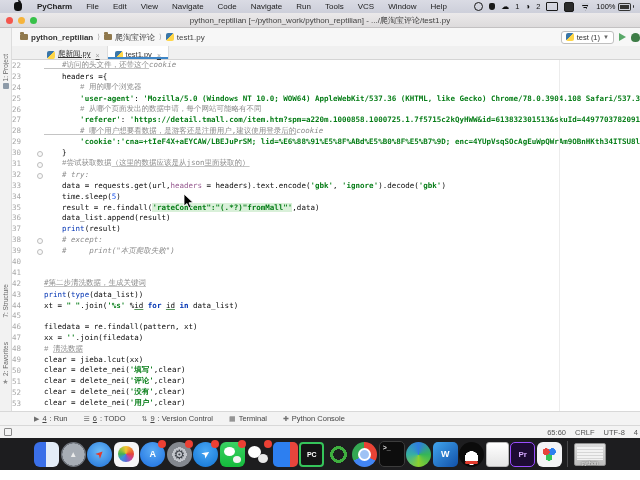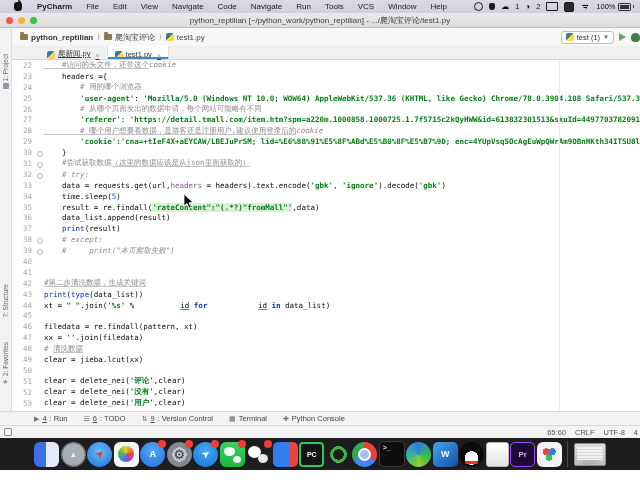--- a/index.html
+++ b/index.html
@@ -64,35 +64,35 @@
   .tabbar{height:13px;background:#f0f0f0;border-bottom:1px solid #d4d4d4;display:flex;align-items:stretch;padding-left:28px;}
   .etab{display:flex;align-items:flex-end;gap:3px;padding:0 7px;font-size:7.5px;color:#333;border-right:1px solid #ddd;position:relative;text-decoration:underline;}
   .etab.active{background:#fff;}
   .etab.active::after{content:"";position:absolute;left:0;right:0;bottom:0;height:2px;background:#3e86c7;}
   .tab-x{color:#9a9a9a;font-size:7px;margin-left:2px;}
 
   
   .editor{flex:1;background:#fff;position:relative;overflow:hidden;}
   .guide{position:absolute;left:547px;top:0;bottom:0;width:1px;background:#ececec;}
   .cl{height:10.9px;line-height:10.9px;white-space:pre;display:flex;align-items:center;}
-  .ln{flex:none;display:inline-block;width:20px;text-align:right;color:#a8a8a8;
+  .ln{flex:none;display:inline-block;width:20px;color:#a8a8a8;
     font:7.5px "DejaVu Sans Mono",monospace;padding-right:4px;}
   .fold{flex:none;display:inline-block;width:8px;}
   .ring{display:inline-block;width:4px;height:4px;border:1px solid #bdbdbd;border-radius:50%;background:#fafafa;margin-left:1px;}
   .code{font:7.5px "DejaVu Sans Mono",monospace;color:#080808;white-space:pre;}
-  .tk-c{color:#8c8c8c;}
+  .tk-c{color:#8c8c8c;font-family:Liberation Mono, monospace;}
   .tk-ci{color:#8c8c8c;font-style:italic;}
   .tk-cu{color:#8c8c8c;text-decoration:underline;text-decoration-color:#c4c4c4;}
   .tk-s{color:#067d17;font-weight:bold;}
   .tk-sh{color:#067d17;font-weight:bold;background:#d9f0d9;}
   .tk-k{color:#0033b3;font-weight:bold;}
   .tk-b{color:#0033b3;}
   .tk-n{color:#1750eb;}
   .tk-p{color:#94558d;}
-  .tk-u{text-decoration:underline;text-decoration-color:#57965c;margin-left:46px;}
+  .tk-u{text-decoration:underline;text-decoration-color:#57965c;}
 
   
   .toolbar{height:13px;background:#f3f3f3;border-top:1px solid #d8d8d8;display:flex;align-items:center;
     gap:16px;padding-left:34px;font-size:7.5px;color:#454545;}
   .tb-item{display:flex;align-items:center;gap:3px;white-space:nowrap;}
   .tb-ic{color:#707070;font-size:7px;line-height:7px;}
   .tb-key{text-decoration:underline;}
 
   
   .statusbar{height:12px;background:#f3f3f3;border-top:1px solid #d8d8d8;display:flex;align-items:center;
@@ -278,21 +278,21 @@
             <div class="cl"><span class="ln">40</span><span class="fold"></span><span class="code"></span></div>
             <div class="cl"><span class="ln">41</span><span class="fold"></span><span class="code"></span></div>
             <div class="cl"><span class="ln">42</span><span class="fold"></span><span class="code"><span class="tk-cu">#第二步清洗数据，生成关键词</span></span></div>
             <div class="cl"><span class="ln">43</span><span class="fold"></span><span class="code"><span class="tk-b">print</span><span>(</span><span class="tk-b">type</span><span>(data_list))</span></span></div>
             <div class="cl"><span class="ln">44</span><span class="fold"></span><span class="code"><span>xt = </span><span class="tk-s">" "</span><span>.join(</span><span class="tk-s">'%s'</span><span> %</span><span class="tk-u">id</span><span> </span><span class="tk-k">for</span><span> </span><span class="tk-u">id</span><span> </span><span class="tk-k">in</span><span> data_list)</span></span></div>
             <div class="cl"><span class="ln">45</span><span class="fold"></span></div>
             <div class="cl"><span class="ln">46</span><span class="fold"></span><span class="code"><span>filedata = re.findall(pattern, xt)</span></span></div>
             <div class="cl"><span class="ln">47</span><span class="fold"></span><span class="code"><span>xx = </span><span class="tk-s">''</span><span>.join(filedata)</span></span></div>
             <div class="cl"><span class="ln">48</span><span class="fold"></span><span class="code"><span class="tk-c"># </span><span class="tk-cu">清洗数据</span></span></div>
             <div class="cl"><span class="ln">49</span><span class="fold"></span><span class="code"><span>clear = jieba.lcut(xx)</span></span></div>
-            <div class="cl"><span class="ln">50</span><span class="fold"></span></div>
+            <div class="cl"><span class="ln">50</span><span class="fold"></span><span class="code"><span>clear = delete_nei(</span><span class="tk-s">'填写'</span><span>,clear)</span></span></div>
             <div class="cl"><span class="ln">51</span><span class="fold"></span><span class="code"><span>clear = delete_nei(</span><span class="tk-s">'评论'</span><span>,clear)</span></span></div>
             <div class="cl"><span class="ln">52</span><span class="fold"></span><span class="code"><span>clear = delete_nei(</span><span class="tk-s">'没有'</span><span>,clear)</span></span></div>
             <div class="cl"><span class="ln">53</span><span class="fold"></span><span class="code"><span>clear = delete_nei(</span><span class="tk-s">'用户'</span><span>,clear)</span></span></div>
           </div>
       </div>
     </div>
   </div>
 
   <div class="toolbar">
       <span class="tb-item">

